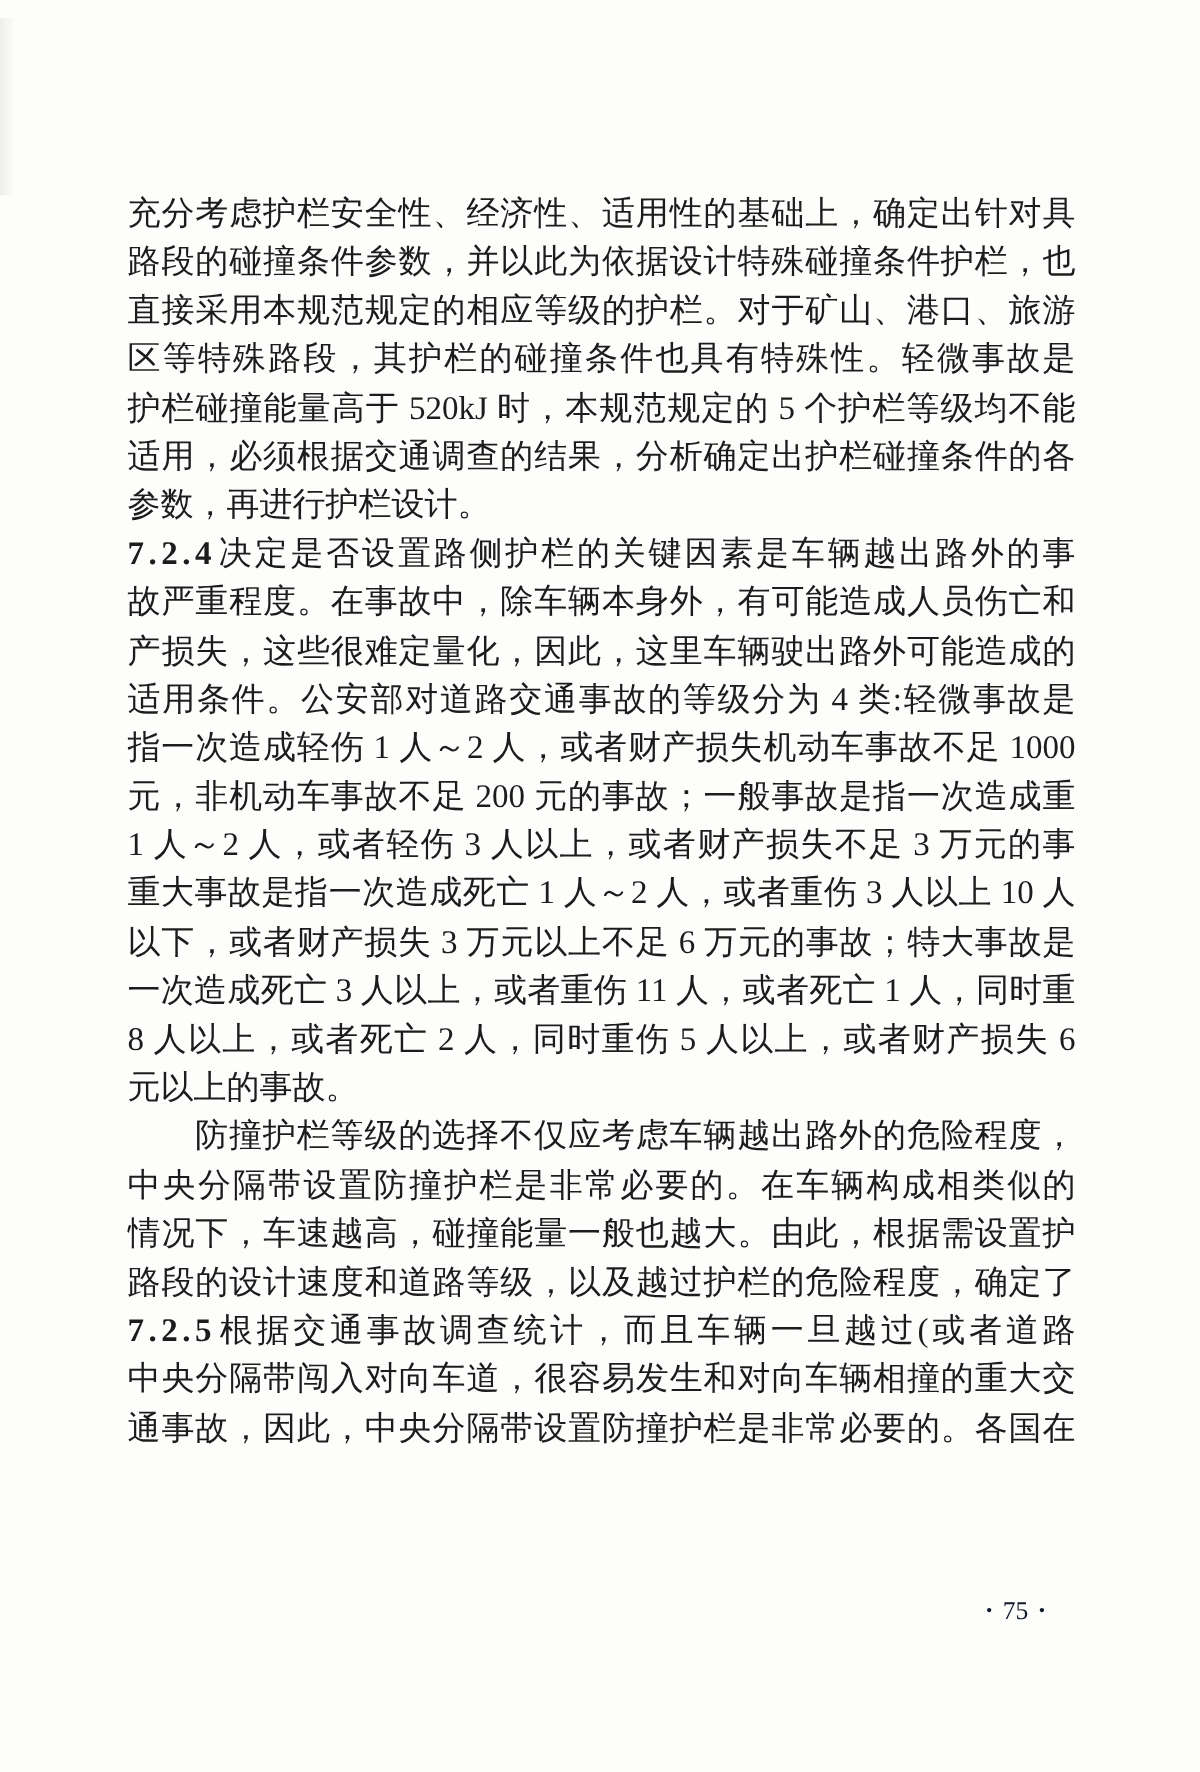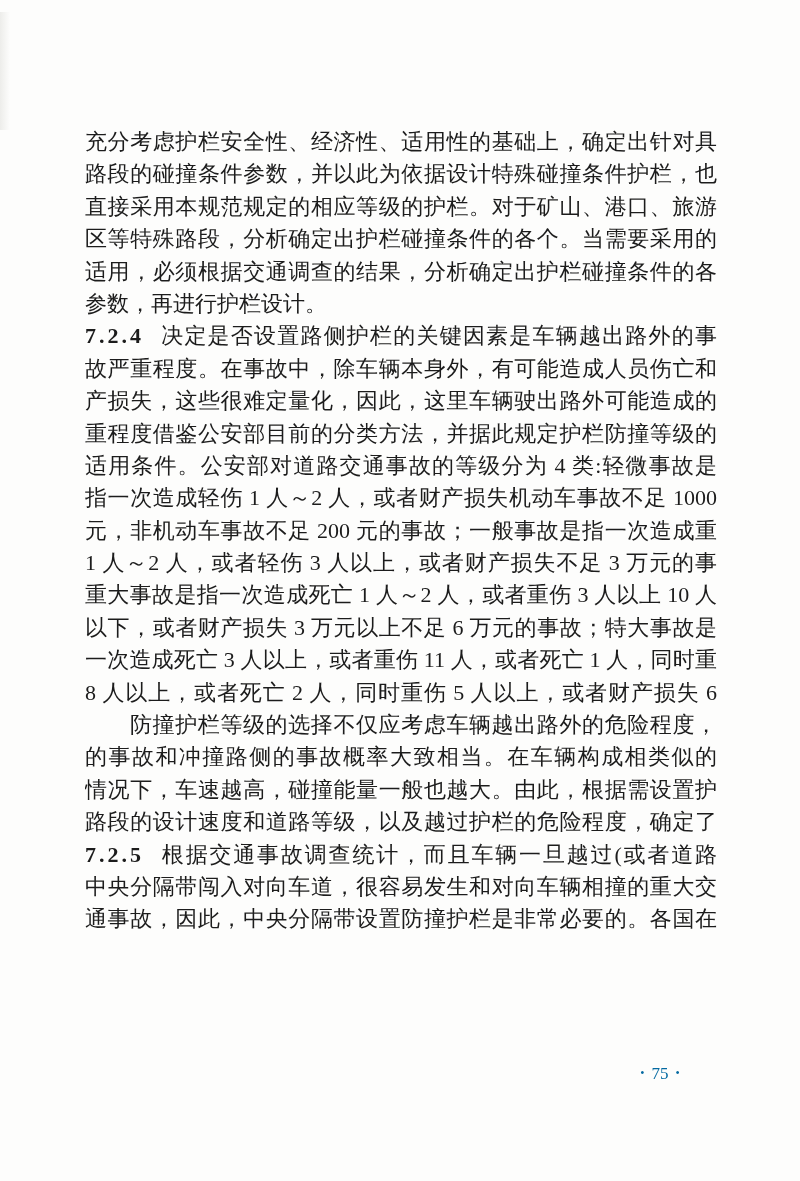--- a/index.html
+++ b/index.html
@@ -51,75 +51,76 @@
   .line.short {
     text-align: right;
     text-align-last: left;
   }
   .line.indent {
     text-indent: 45px;
   }
   .secnum {
     font-weight: 700;
     letter-spacing: 3px;
-    margin-right: 16px;
+    margin-right: 0;
   }
   .page-footer {
     position: absolute;
     top: 1060px;
-    left: 590px;
+    left: 607px;
     width: 140px;
     height: 26px;
     line-height: 26px;
     text-align: center;
     font-size: 17px;
-    color: #0369a1;
+    color: #0f172a;
   }
   .footer-dot {
     font-size: 12px;
     vertical-align: 2px;
     padding: 0 7px;
   }
 </style>
 </head>
 <body>
 
 <div class="page">
 
   <div class="scan-artifact"></div>
 
   <div class="text-block">
 
     <div class="para">
       <div class="line">充分考虑护栏安全性、经济性、适用性的基础上，确定出针对具体</div>
       <div class="line">路段的碰撞条件参数，并以此为依据设计特殊碰撞条件护栏，也可</div>
       <div class="line">直接采用本规范规定的相应等级的护栏。对于矿山、港口、旅游景</div>
-      <div class="line">区等特殊路段，分析确定出护栏碰撞条件的各个。当需要采用的</div>
+      <div class="line">区等特殊路段，其护栏的碰撞条件也具有特殊性。轻微事故是</div>
+      <div class="line">护栏碰撞能量高于 520kJ 时，本规范规定的 5 个护栏等级均不能</div>
       <div class="line">适用，必须根据交通调查的结果，分析确定出护栏碰撞条件的各个</div>
       <div class="line short">参数，再进行护栏设计。</div>
     </div>
 
     <div class="para">
       <div class="line"><span class="secnum">7.2.4</span><span>决定是否设置路侧护栏的关键因素是车辆越出路外的事</span></div>
       <div class="line">故严重程度。在事故中，除车辆本身外，有可能造成人员伤亡和财</div>
       <div class="line">产损失，这些很难定量化，因此，这里车辆驶出路外可能造成的严</div>
-      <div class="line">重程度借鉴公安部目前的分类方法，并据此规定护栏防撞等级的</div>
       <div class="line">适用条件。公安部对道路交通事故的等级分为 4 类:轻微事故是</div>
       <div class="line">指一次造成轻伤 1 人～2 人，或者财产损失机动车事故不足 1000</div>
       <div class="line">元，非机动车事故不足 200 元的事故；一般事故是指一次造成重伤</div>
       <div class="line">1 人～2 人，或者轻伤 3 人以上，或者财产损失不足 3 万元的事故；</div>
       <div class="line">重大事故是指一次造成死亡 1 人～2 人，或者重伤 3 人以上 10 人</div>
       <div class="line">以下，或者财产损失 3 万元以上不足 6 万元的事故；特大事故是指</div>
       <div class="line">一次造成死亡 3 人以上，或者重伤 11 人，或者死亡 1 人，同时重伤</div>
       <div class="line">8 人以上，或者死亡 2 人，同时重伤 5 人以上，或者财产损失 6 万</div>
+      <div class="line short">元以上的事故。</div>
     </div>
 
     <div class="para">
       <div class="line indent">防撞护栏等级的选择不仅应考虑车辆越出路外的危险程度，</div>
-      <div class="line">的事故和冲撞路侧的事故概率大致相当。在车辆构成相类似的</div>
+      <div class="line">中央分隔带设置防撞护栏是非常必要的。在车辆构成相类似的</div>
       <div class="line">情况下，车速越高，碰撞能量一般也越大。由此，根据需设置护栏</div>
       <div class="line">路段的设计速度和道路等级，以及越过护栏的危险程度，确定了护</div>
     </div>
 
     <div class="para">
       <div class="line"><span class="secnum">7.2.5</span><span>根据交通事故调查统计，而且车辆一旦越过(或者道路</span></div>
       <div class="line">中央分隔带闯入对向车道，很容易发生和对向车辆相撞的重大交</div>
       <div class="line">通事故，因此，中央分隔带设置防撞护栏是非常必要的。各国在规</div>
     </div>
 

